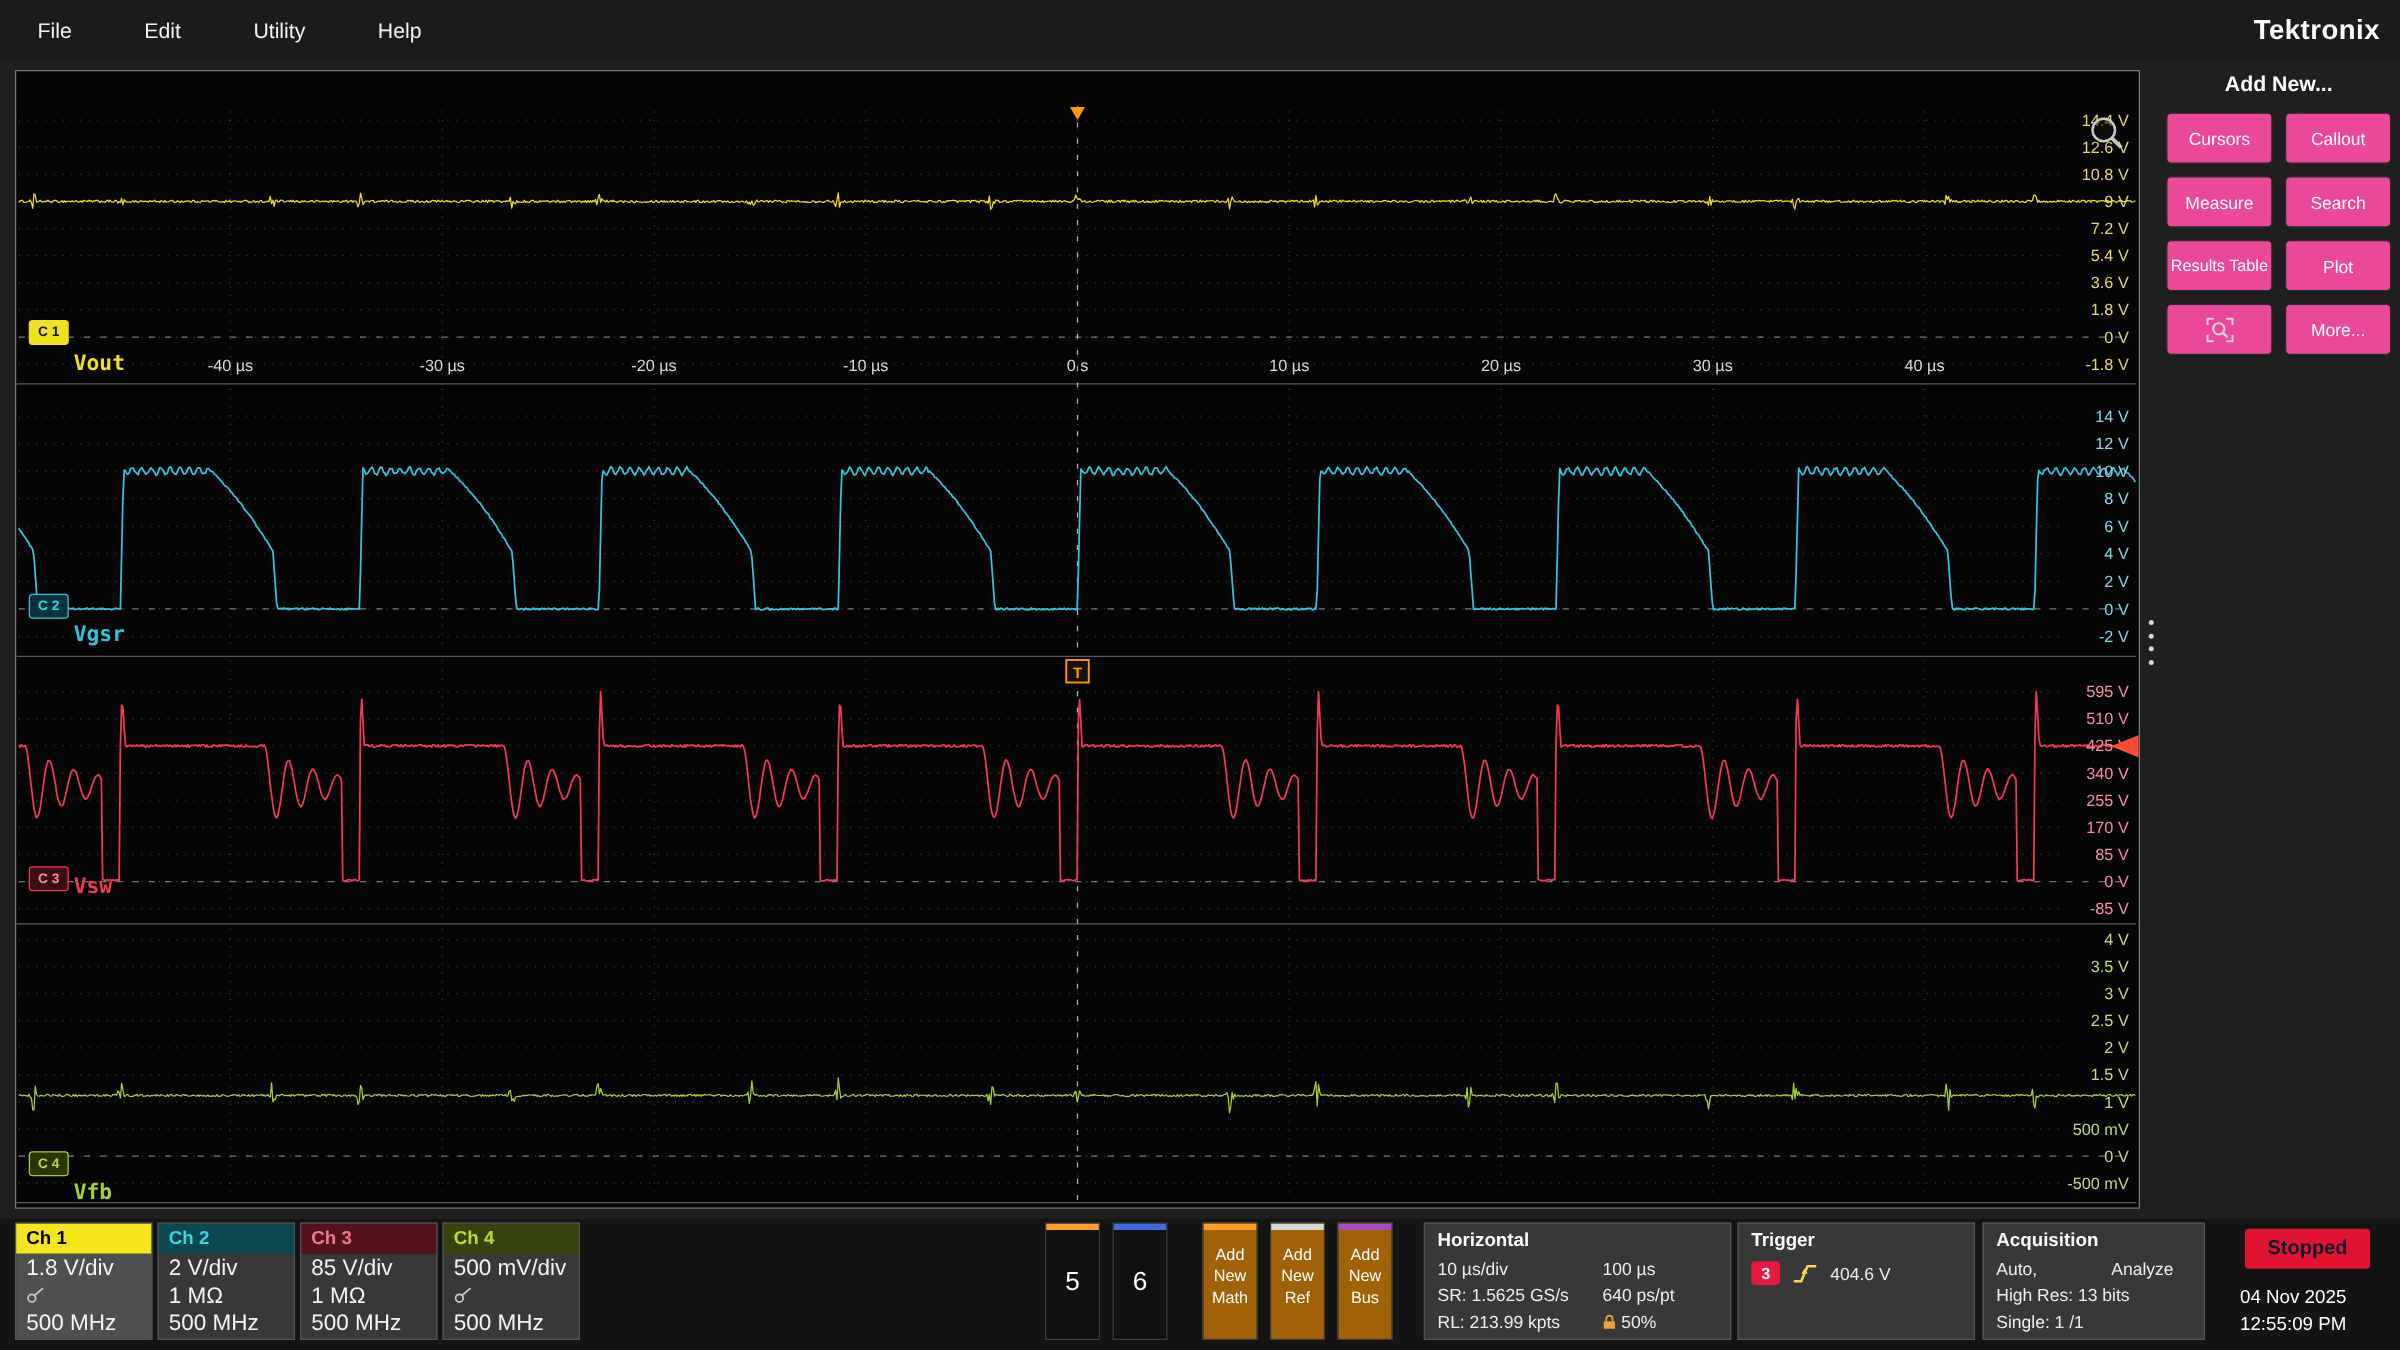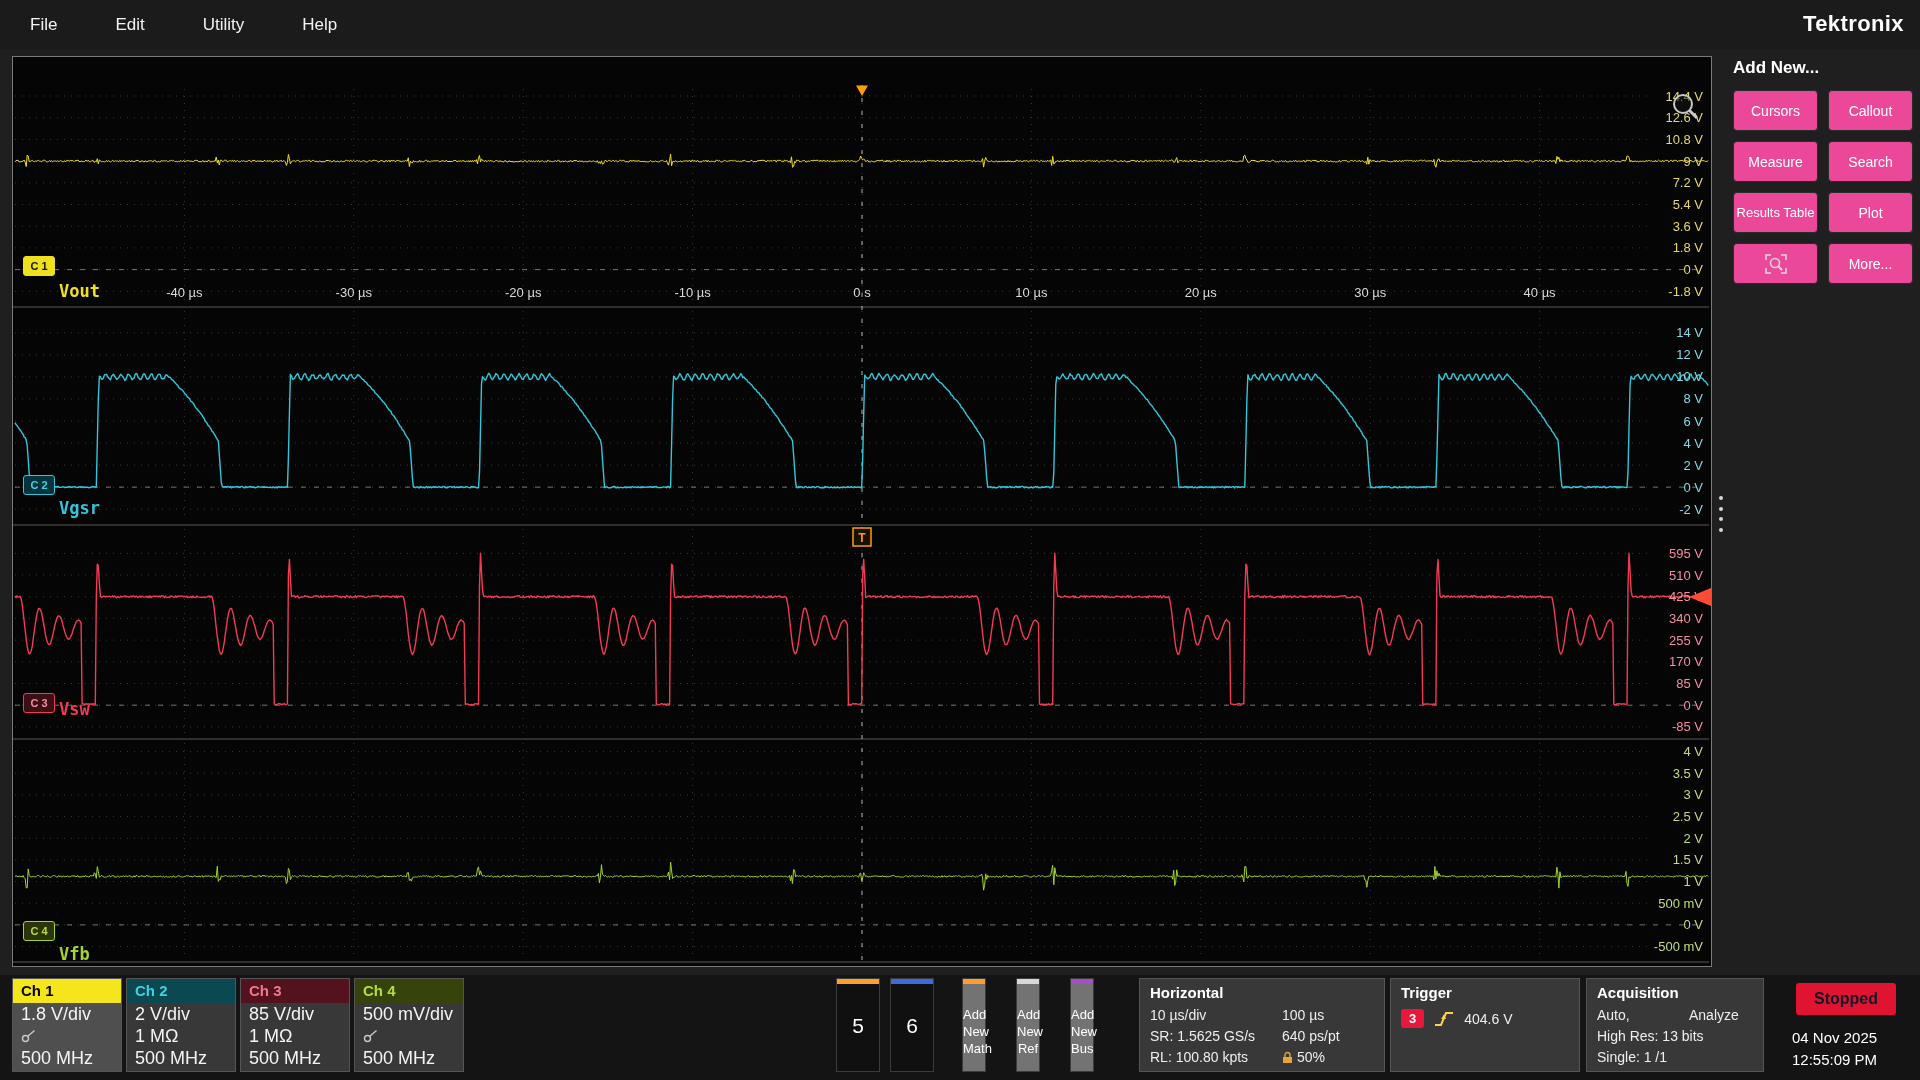--- a/index.html
+++ b/index.html
@@ -22,40 +22,40 @@
 .badge1{background:#f0e11f;color:#111;border:1px solid #f0e11f}
 .badge2{background:#07343c;color:#3fd2e4;border:1px solid #33c6da}
 .badge3{background:#3c0f17;color:#f58fa0;border:1px solid #f23a55}
 .badge4{background:#2a3608;color:#b8dc3f;border:1px solid #a3d431}
 .ch-name{position:absolute;z-index:2;font-family:"DejaVu Sans Mono",monospace;font-size:17px;font-weight:bold}
 .grip{position:absolute;left:1719px;top:496px;width:5px;height:36px;display:flex;flex-direction:column;justify-content:space-between;z-index:2}
 .grip i{width:4px;height:4px;border-radius:50%;background:#d8d8d8}
 
 
 .rpanel{position:absolute;left:1733px;top:58px;width:180px}
-.rtitle{font-size:17px;font-weight:bold;margin-bottom:12px;color:#fff}
+.rtitle{text-align:center;font-size:17px;font-weight:bold;margin-bottom:12px;color:#fff}
 .rgrid{display:grid;grid-template-columns:85px 85px;gap:10px;justify-content:center}
 .rbtn{height:41px;background:#ec4899;border:1px solid #2b2b2b;border-radius:4px;color:#fff;font-size:14px;display:flex;align-items:center;justify-content:center;text-align:center;line-height:16px;cursor:pointer}
 .rbtn.tall{font-size:13px}
 
 
 .bbar{position:absolute;left:0;top:975px;width:1920px;height:105px;background:#141414}
 .chpanel{position:absolute;top:3px;width:110px;height:94px;border:1px solid #555;background:#383838;cursor:pointer}
 .chhead{height:24px;font-size:15px;font-weight:bold;line-height:24px;padding-left:8px}
 .h1{background:#f5e61c;color:#000}
 .h2{background:#0c4851;color:#3fd2e4}
 .h3{background:#53121d;color:#f2788c}
 .h4{background:#37430d;color:#b8dc3f}
 .b1{background:#4f4f4f}
 .chscale,.chrow{font-size:18px;line-height:22px;padding-left:8px;color:#f4f4f4}
 .chrow.iconrow{height:22px;display:flex;align-items:center}
 .slot{position:absolute;top:3px;width:44px;height:94px;background:#101010;border:1px solid #3c3c3c;text-align:center;cursor:pointer}
 .slot-top{height:5px}
 .slot .num{display:block;margin-top:30px;font-size:21px;color:#fff}
-.addbtn{position:absolute;top:3px;width:24px;height:94px;background:#737373;border:1px solid #3c3c3c;text-align:center;font-size:13px;line-height:17px;padding-top:27px;color:#fff;cursor:pointer}
+.addbtn{position:absolute;top:3px;width:44px;height:94px;background:#a16207;border:1px solid #3c3c3c;text-align:center;font-size:13px;line-height:17px;padding-top:16px;color:#fff;cursor:pointer}
 .addbtn .top{position:absolute;top:0;left:0;width:100%;height:5px}
 .ipanel{position:absolute;top:3px;height:94px;background:#383838;border:1px solid #555;padding:5px 10px;font-size:14px;cursor:pointer}
 .ptitle{font-weight:bold;font-size:15px;margin-bottom:4px;color:#fff}
 .hrow{display:flex;line-height:21px}
 .hrow .c1{width:132px}
 .poslock{display:flex;align-items:center;gap:4px}
 .trow{display:flex;align-items:center;gap:9px;margin-top:8px}
 .tbadge{background:#e8173d;color:#fff;font-weight:bold;font-size:13px;border-radius:3px;height:19px;line-height:19px;padding:0 8px}
 .stopped{position:absolute;left:1796px;top:8px;width:100px;height:32px;background:#e01330;color:#0f172a;font-weight:bold;font-size:16px;text-align:center;line-height:32px;border-radius:3px;cursor:pointer}
 .datetime{position:absolute;left:1792px;top:52px;width:120px;text-align:left;font-size:15px;line-height:22px;color:#fff}
@@ -323,21 +323,21 @@
       <div class="ptitle">Horizontal</div>
       <div class="hrow">
         <span class="c1">10 µs/div</span>
         <span>100 µs</span>
       </div>
       <div class="hrow">
         <span class="c1">SR: 1.5625 GS/s</span>
         <span>640 ps/pt</span>
       </div>
       <div class="hrow">
-        <span class="c1">RL: 100.80 kpts</span>
+        <span class="c1">RL: 213.99 kpts</span>
         <span class="poslock">
           <svg width="11" height="13" viewBox="0 0 11 13">
             <rect x="1" y="6" width="9" height="6" fill="#e8a33d"></rect>
             <path d="M3,6 V4 a2.5,2.5 0 0 1 5,0 V6" stroke="#e8a33d" stroke-width="1.4" fill="none"></path>
           </svg>
           <span>50%</span>
         </span>
       </div>
     </div>
 

